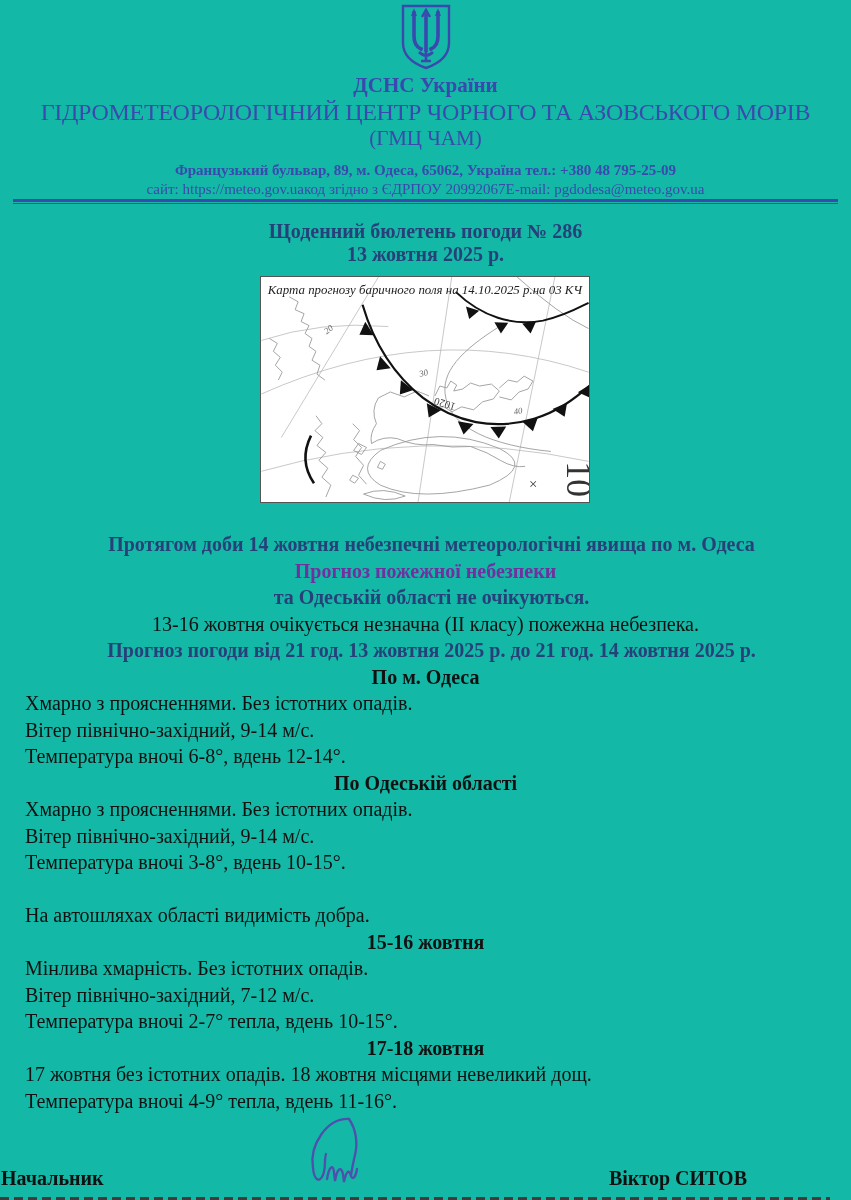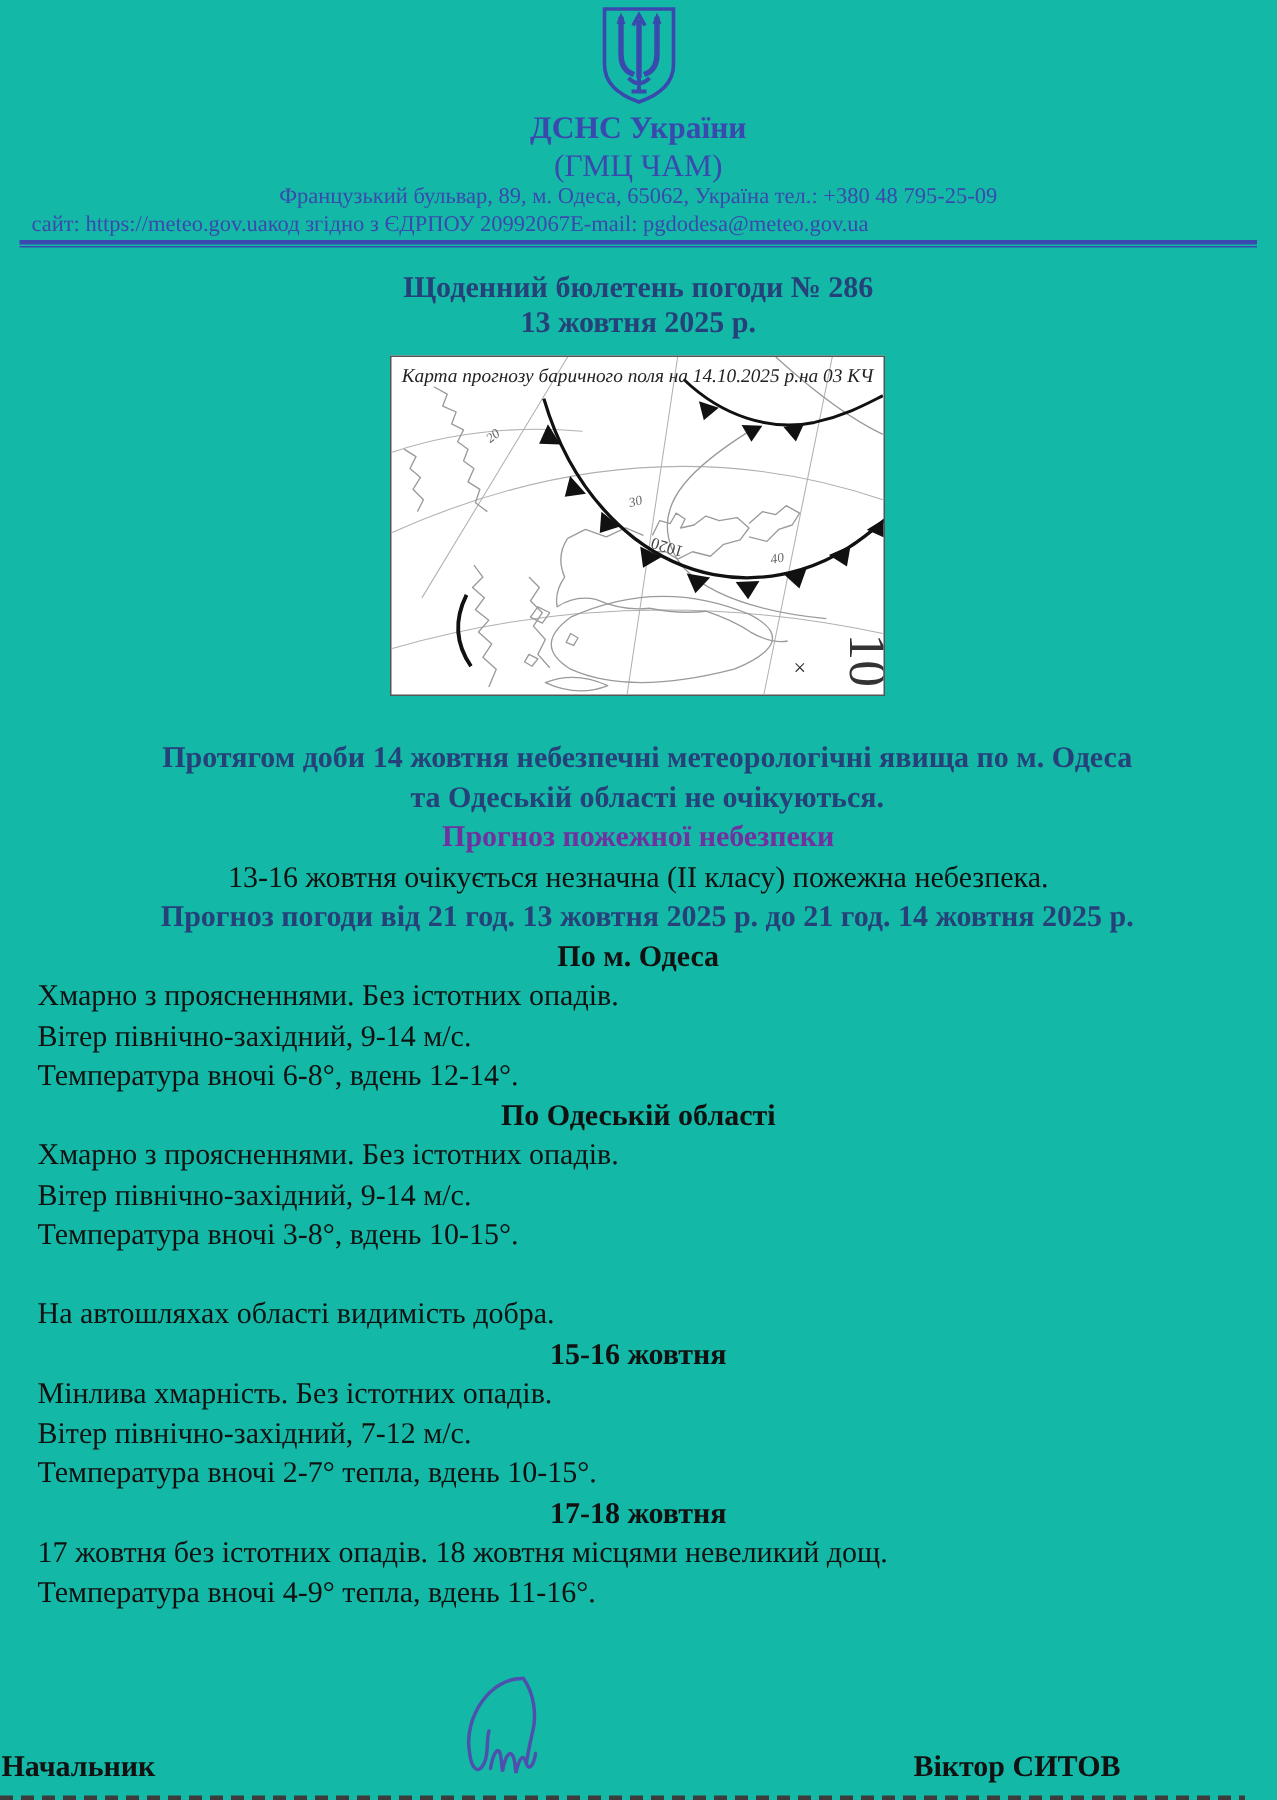--- a/index.html
+++ b/index.html
@@ -19,23 +19,23 @@
     font-family:"Liberation Serif","DejaVu Serif",serif;
     color:var(--body_black);
     overflow:hidden;
   }
   
   .header{text-align:center;padding-top:4px;}
   .emblem{display:block;margin:0 auto;}
   .org-abbr{font-size:21px;font-weight:bold;color:var(--header_blue);margin-top:3px;}
   .org-name{font-size:24px;color:var(--header_blue);letter-spacing:-0.3px;white-space:nowrap;margin-top:1px;}
   .org-short{font-size:21px;color:var(--header_blue);}
-  .address{font-size:15px;font-weight:normal;color:var(--header_blue);}
+  .address{font-size:15px;font-weight:bold;color:var(--header_blue);margin-top:11px;}
   .contact-row{
-    display:flex;justify-content:flex-start;align-items:baseline;
+    display:flex;justify-content:center;align-items:baseline;
     padding:0 21px;font-size:15px;color:var(--header_blue);margin-top:2px;
   }
   .hr-thick{margin:1px 13px 0 13px;border-top:3px solid var(--header_blue);}
   .hr-thin{margin:1px 13px 0 13px;border-top:1px solid var(--header_blue);}
   
   .title-block{text-align:center;margin-top:16px;line-height:23px;}
   .bulletin-title,.bulletin-date{font-size:20px;font-weight:bold;color:var(--navy);}
   
   .map-wrap{width:332px;margin:10px auto 0 auto;}
   .map-wrap svg{display:block;border:1px solid #555;background:#fff;}
@@ -72,20 +72,21 @@
       <g fill="none" stroke="#3a49ae" stroke-width="3.6" stroke-linecap="square">
         <path d="M15,9 V32 Q15,42 22,45"></path>
         <path d="M39,9 V32 Q39,42 32,45"></path>
         <path d="M27,11 V46"></path>
       </g>
       <path d="M23,13 L27,6 L31,13" fill="none" stroke="#3a49ae" stroke-width="2.4"></path>
       <path d="M13,12 L15,7 L17,12 M37,12 L39,7 L41,12" fill="none" stroke="#3a49ae" stroke-width="2"></path>
       <path d="M20,48 Q27,55 34,48 M27,46 V57 M22,57 H32" fill="none" stroke="#3a49ae" stroke-width="2.6"></path>
     </svg>
     <div class="org-abbr">ДСНС України</div>
+    <div class="org-name">ГІДРОМЕТЕОРОЛОГІЧНИЙ ЦЕНТР ЧОРНОГО ТА АЗОВСЬКОГО МОРІВ</div>
     <div class="org-short">(ГМЦ ЧАМ)</div>
     <div class="address">Французький бульвар, 89, м. Одеса, 65062, Україна тел.: +380 48 795-25-09</div>
     <div class="contact-row">
       <span>сайт: https://meteo.gov.ua</span>
       <span>код згідно з ЄДРПОУ 20992067</span>
       <span>E-mail: pgdodesa@meteo.gov.ua</span>
     </div>
     <div class="hr-thick"></div>
     <div class="hr-thin"></div>
   </div>
@@ -155,22 +156,22 @@
       <text class="map-iso-num" x="171" y="124" transform="rotate(197,184,124)">1020</text>
       <text class="map-big-num" x="290" y="188" transform="rotate(90,300,196)">10</text>
       <text class="map-cross" x="270" y="214">×</text>
 
       <text class="map-caption" x="165" y="17" text-anchor="middle">Карта прогнозу баричного поля на 14.10.2025 р.на 03 КЧ</text>
     </svg>
   </div>
 
   <div class="content">
     <div class="c navy-b">Протягом доби 14 жовтня небезпечні метеорологічні явища по м. Одеса</div>
+    <div class="c purple-b">Прогноз пожежної небезпеки</div>
     <div class="c navy-b">та Одеській області не очікуються.</div>
-    <div class="c purple-b">Прогноз пожежної небезпеки</div>
     <div class="c">13-16 жовтня очікується незначна (ІІ класу) пожежна небезпека.</div>
     <div class="c navy-b">Прогноз погоди від 21 год. 13 жовтня 2025 р. до 21 год. 14 жовтня 2025 р.</div>
 
     <div class="c bold">По м. Одеса</div>
     <div class="l">Хмарно з проясненнями. Без істотних опадів.</div>
     <div class="l">Вітер північно-західний, 9-14 м/с.</div>
     <div class="l">Температура вночі 6-8°, вдень 12-14°.</div>
 
     <div class="c bold">По Одеській області</div>
     <div class="l">Хмарно з проясненнями. Без істотних опадів.</div>

